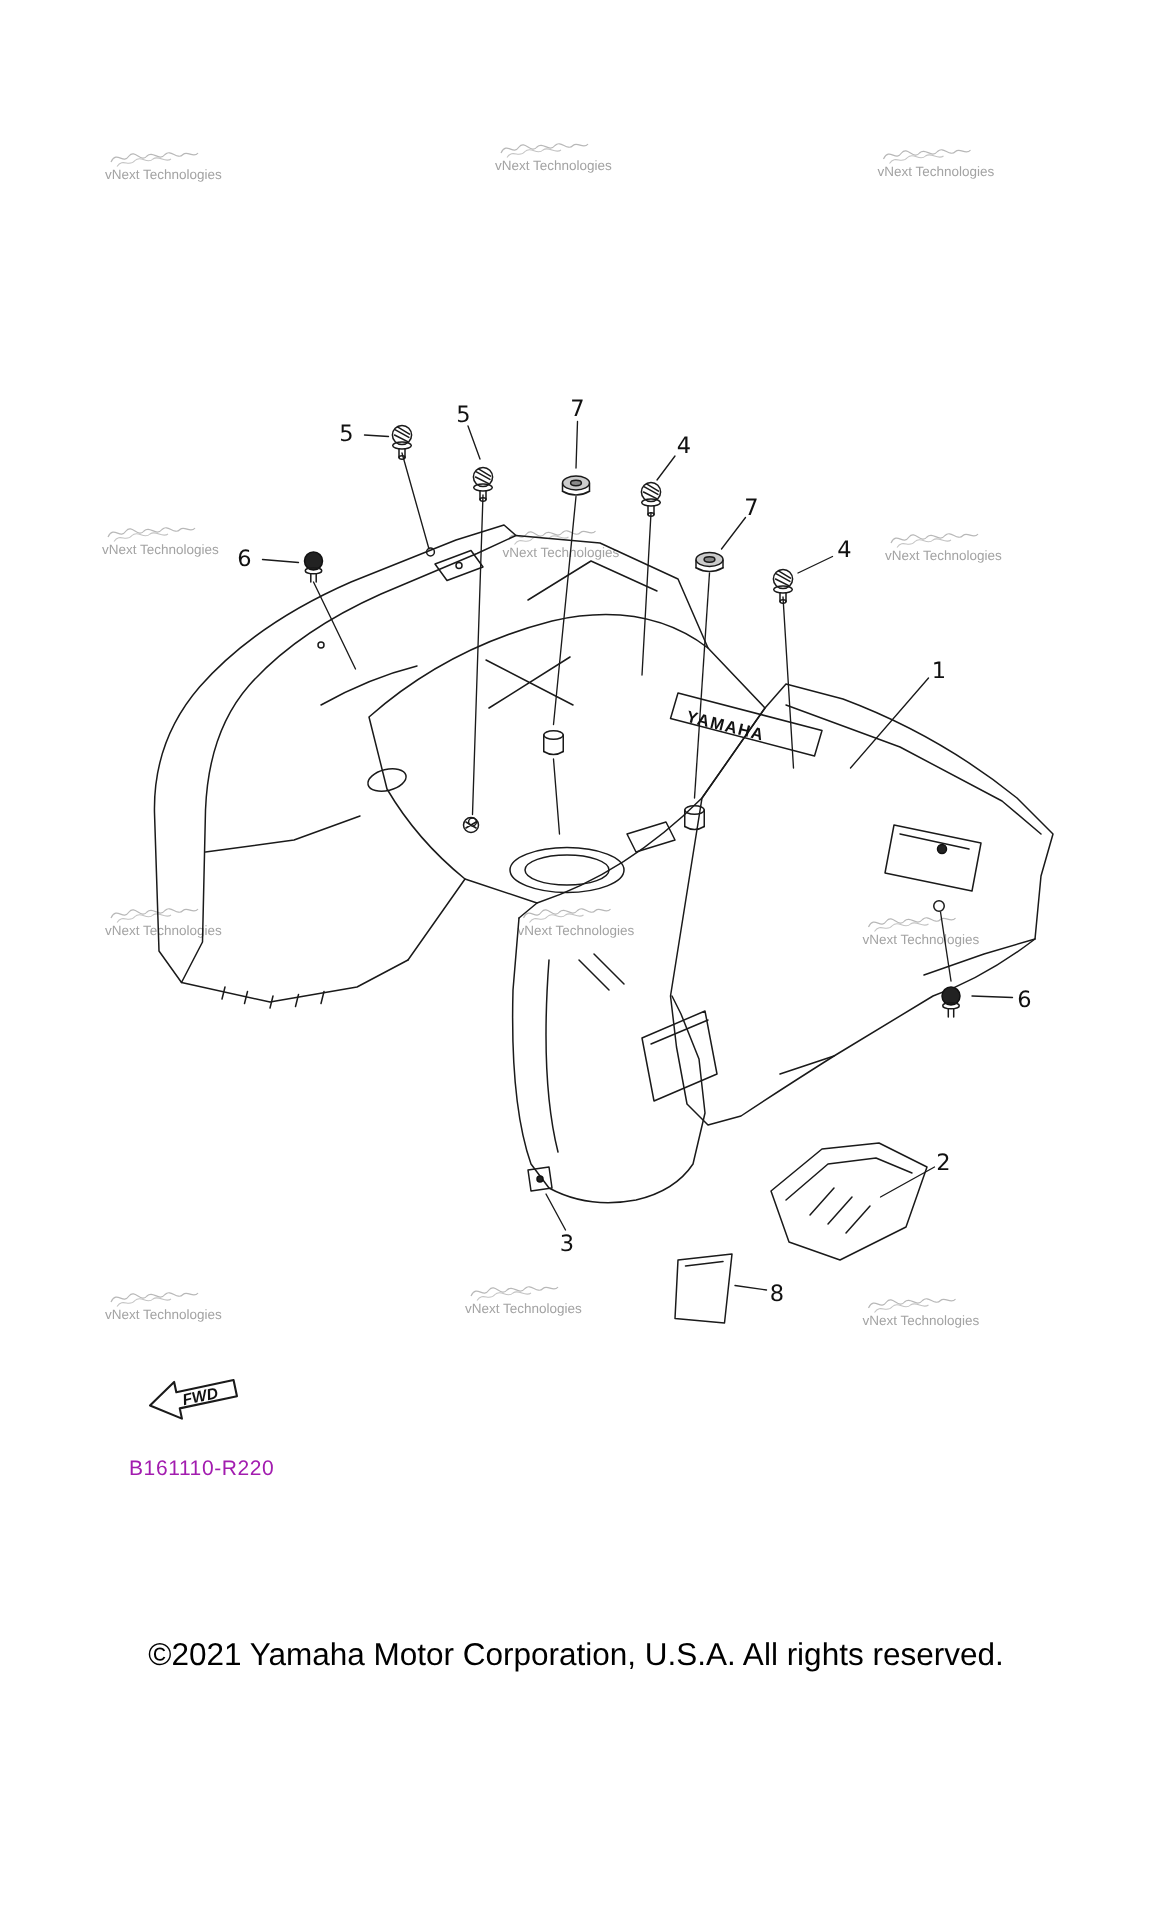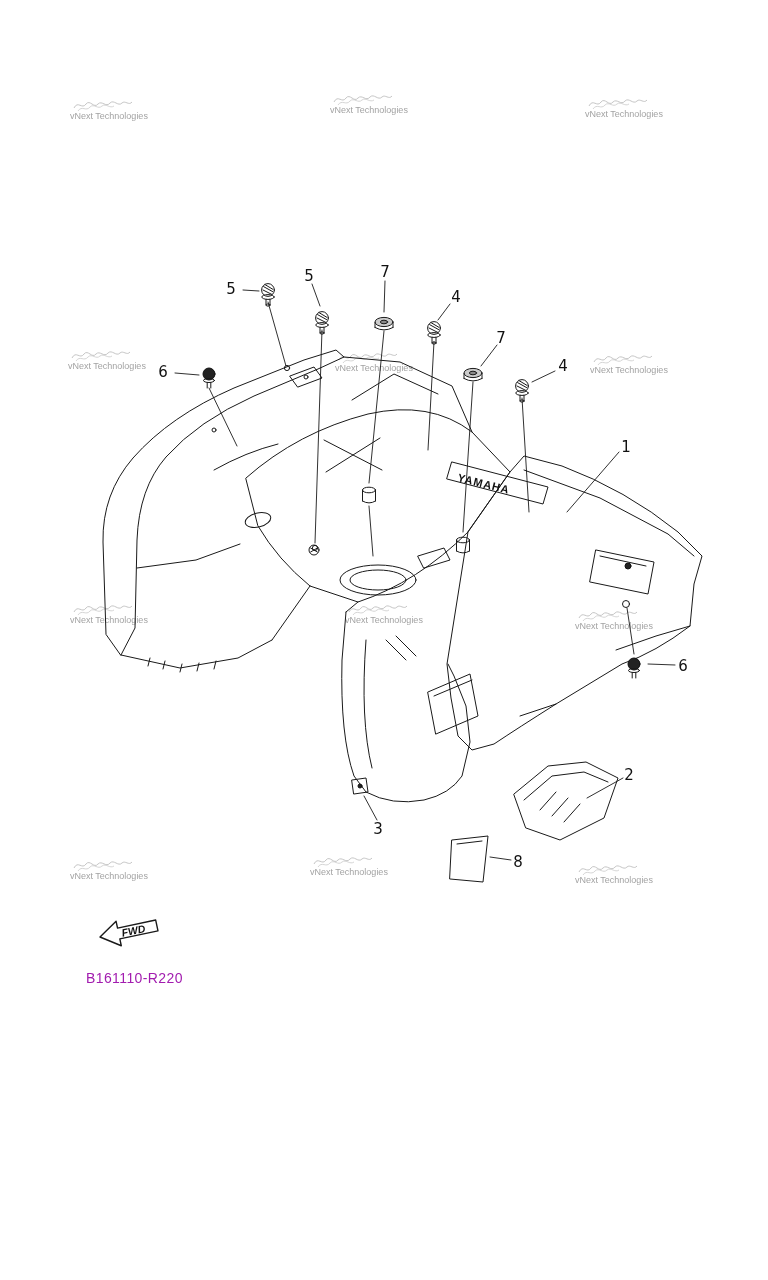--- a/index.html
+++ b/index.html
@@ -276,14 +276,15 @@
   <div class="callout" style="left:554px; top:357px;">4</div>
   <div class="callout" style="left:154px; top:363px;">6</div>
   <div class="callout" style="left:617px; top:438px;">1</div>
   <div class="callout" style="left:674px; top:657px;">6</div>
   <div class="callout" style="left:620px; top:766px;">2</div>
   <div class="callout" style="left:369px; top:820px;">3</div>
   <div class="callout" style="left:509px; top:853px;">8</div>
 
   <div class="part-code">B161110-R220</div>
 
+  <div class="copyright">©2021 Yamaha Motor Corporation, U.S.A. All rights reserved.</div>
 
 </div>
 
 </body></html>

